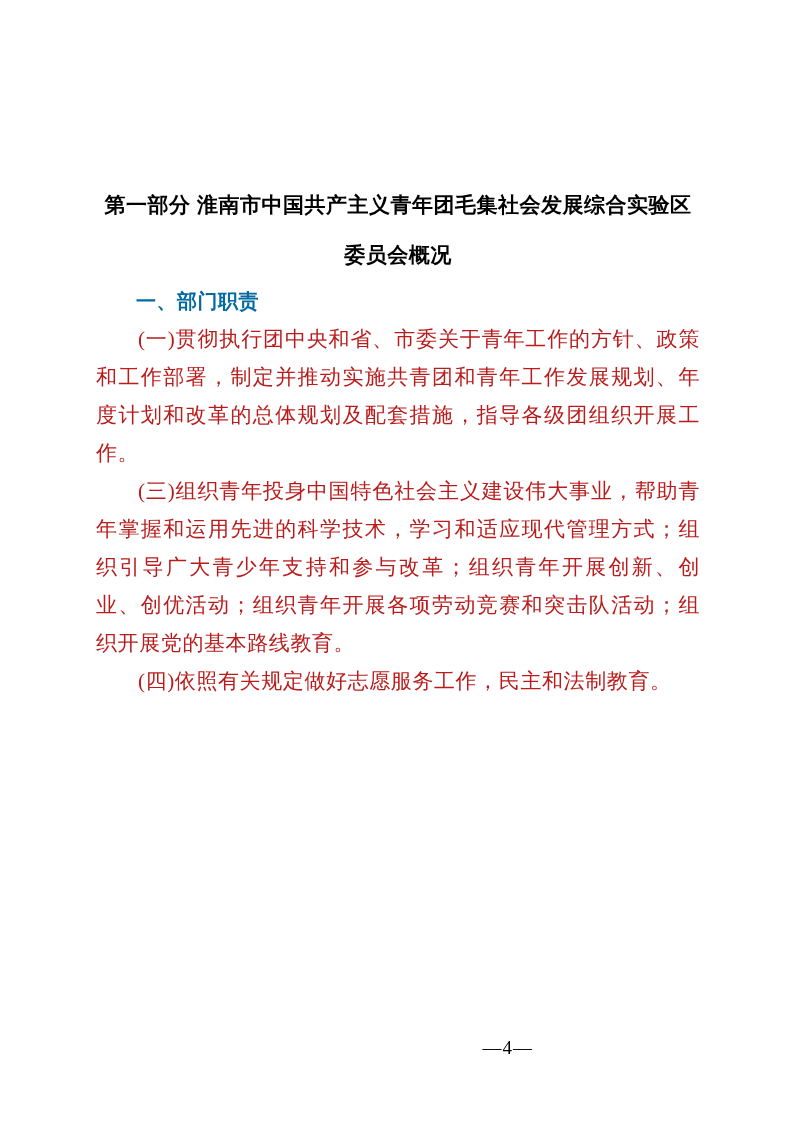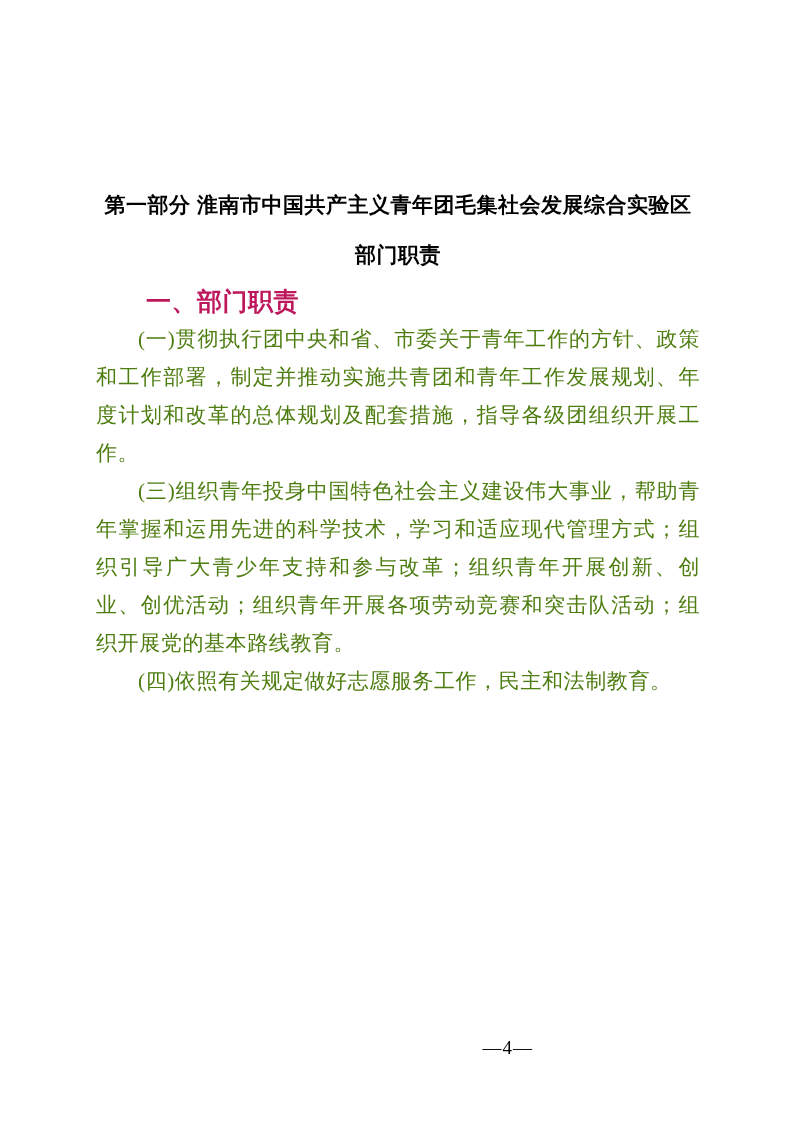--- a/index.html
+++ b/index.html
@@ -36,57 +36,57 @@
     font-weight: 700;
     font-size: 21px;
     line-height: 50px;
     letter-spacing: 0.5px;
     color: #000000;
   }
   .section-heading {
     margin-top: 2px;
     font-family: "Liberation Sans", "DejaVu Sans", sans-serif;
     font-weight: 700;
-    font-size: 25px;
+    font-size: 20px;
     line-height: 38px;
     text-indent: 2em;
     letter-spacing: 0.5px;
-    color: #be185d;
+    color: #0369a1;
   }
   .body-text p {
     margin: 0;
     font-family: "Liberation Serif", "DejaVu Serif", serif;
     font-size: 21px;
     line-height: 38px;
     text-align: justify;
     text-justify: inter-ideograph;
     text-indent: 2em;
     letter-spacing: 0.6px;
-    color: #4d7c0f;
+    color: #b91c1c;
   }
   .page-number {
     position: absolute;
     top: 988px;
     right: 100px;
     font-family: "Liberation Serif", "DejaVu Serif", serif;
     font-size: 19px;
     line-height: 24px;
     color: #000000;
     letter-spacing: 1px;
   }
 </style>
 </head>
 <body>
 
 <div class="page">
   <div class="content">
 
     <div class="doc-title">
       <div>第一部分 淮南市中国共产主义青年团毛集社会发展综合实验区</div>
-      <div>部门职责</div>
+      <div>委员会概况</div>
     </div>
 
     <div class="section-heading">一、部门职责</div>
 
     <div class="body-text">
       <p>(一)贯彻执行团中央和省、市委关于青年工作的方针、政策和工作部署，制定并推动实施共青团和青年工作发展规划、年度计划和改革的总体规划及配套措施，指导各级团组织开展工作。</p>
       <p>(三)组织青年投身中国特色社会主义建设伟大事业，帮助青年掌握和运用先进的科学技术，学习和适应现代管理方式；组织引导广大青少年支持和参与改革；组织青年开展创新、创业、创优活动；组织青年开展各项劳动竞赛和突击队活动；组织开展党的基本路线教育。</p>
       <p>(四)依照有关规定做好志愿服务工作，民主和法制教育。</p>
     </div>
 

